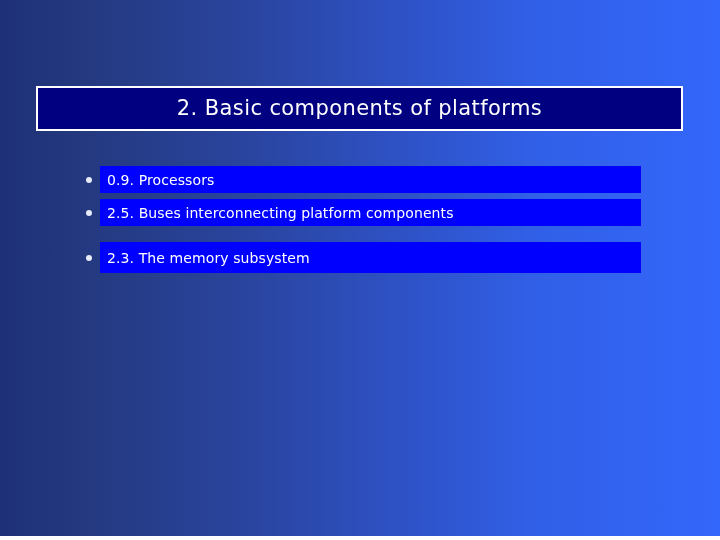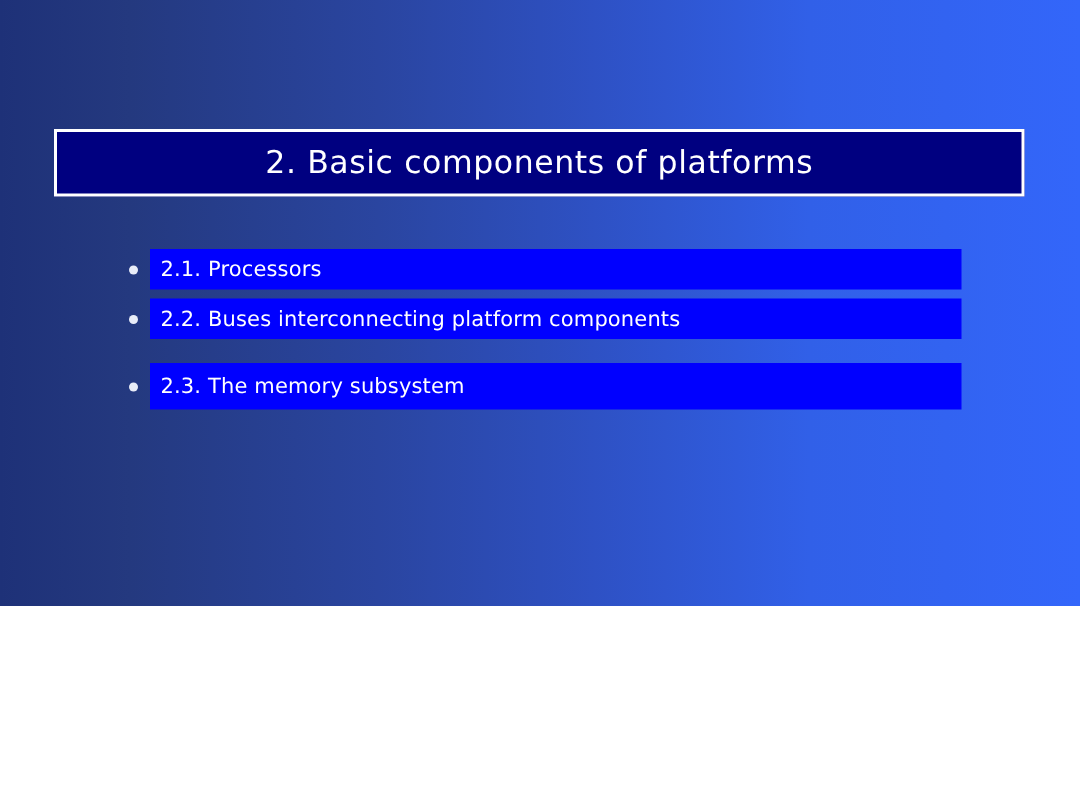--- a/index.html
+++ b/index.html
@@ -10,21 +10,21 @@
   body {
     width: 720px;
     height: 540px;
     overflow: hidden;
     font-family: "DejaVu Sans", sans-serif;
   }
 
   #slide {
     position: relative;
     width: 720px;
-    height: 404px;
+    height: 536px;
     background: linear-gradient(to right, #1e3178 0%, #24397f 12%, #2a45a0 35%, #2e51c4 55%, #3160e8 75%, #3366fa 100%);
     overflow: hidden;
   }
 
   
   #title-box {
     position: absolute;
     left: 36px;
     top: 86px;
     width: 647px;
@@ -98,28 +98,28 @@
 
   <div id="title-box">
     <div id="title-text">2. Basic components of platforms</div>
   </div>
 
   <div id="bullet-list">
 
     <div class="bullet-row row-1">
       <span class="bullet-dot"></span>
       <div class="bullet-band">
-        <span class="bullet-label">2.1. Processors</span>
+        <span class="bullet-label">0.9. Processors</span>
       </div>
     </div>
 
     <div class="bullet-row row-2">
       <span class="bullet-dot"></span>
       <div class="bullet-band">
-        <span class="bullet-label">2.2. Buses interconnecting platform components</span>
+        <span class="bullet-label">2.5. Buses interconnecting platform components</span>
       </div>
     </div>
 
     <div class="bullet-row row-3">
       <span class="bullet-dot"></span>
       <div class="bullet-band">
         <span class="bullet-label">2.3. The memory subsystem</span>
       </div>
     </div>
 

